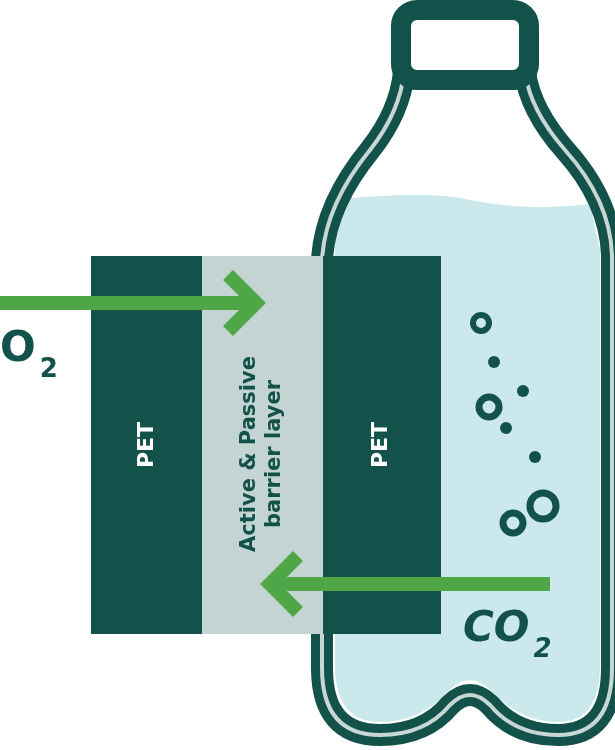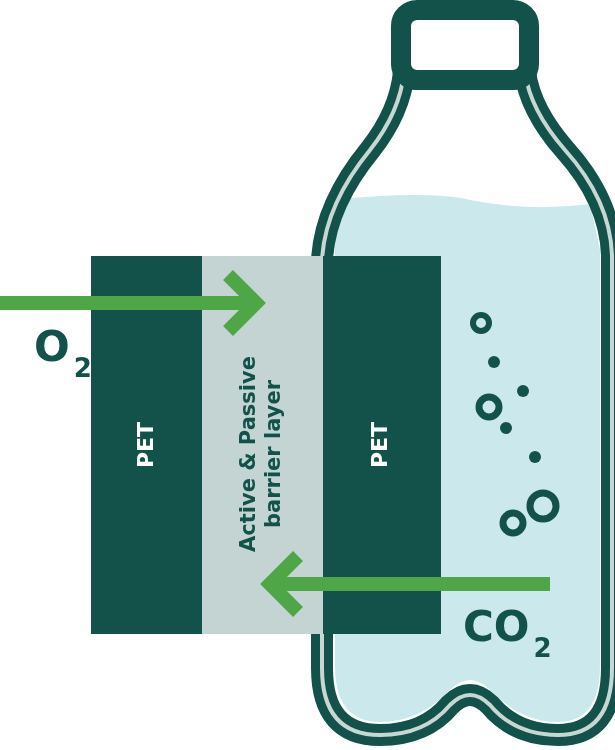--- a/index.html
+++ b/index.html
@@ -53,19 +53,19 @@
   </svg>
 
   <div class="lbl rot pet" style="left:116px; top:432px; width:60px; height:26px;">PET</div>
   <div class="lbl rot pet" style="left:350px; top:432px; width:60px; height:26px;">PET</div>
 
   <div class="lbl rot barrier" style="left:137px; top:428px; width:250px; height:52px;">
     <div>Active &amp; Passive</div>
     <div>barrier layer</div>
   </div>
 
-  <div class="lbl gas" style="left:0px; top:322px;padding-left:34px;">
+  <div class="lbl gas" style="left:0px; top:322px;">
     <span>O</span><sub>2</sub>
   </div>
-  <div class="lbl gas" style="left:463px; top:602px;">
+  <div class="lbl gas" style="left:463px; top:602px;font-style:italic;">
     <span>CO</span><sub>2</sub>
   </div>
 </div>
 
 </body></html>

